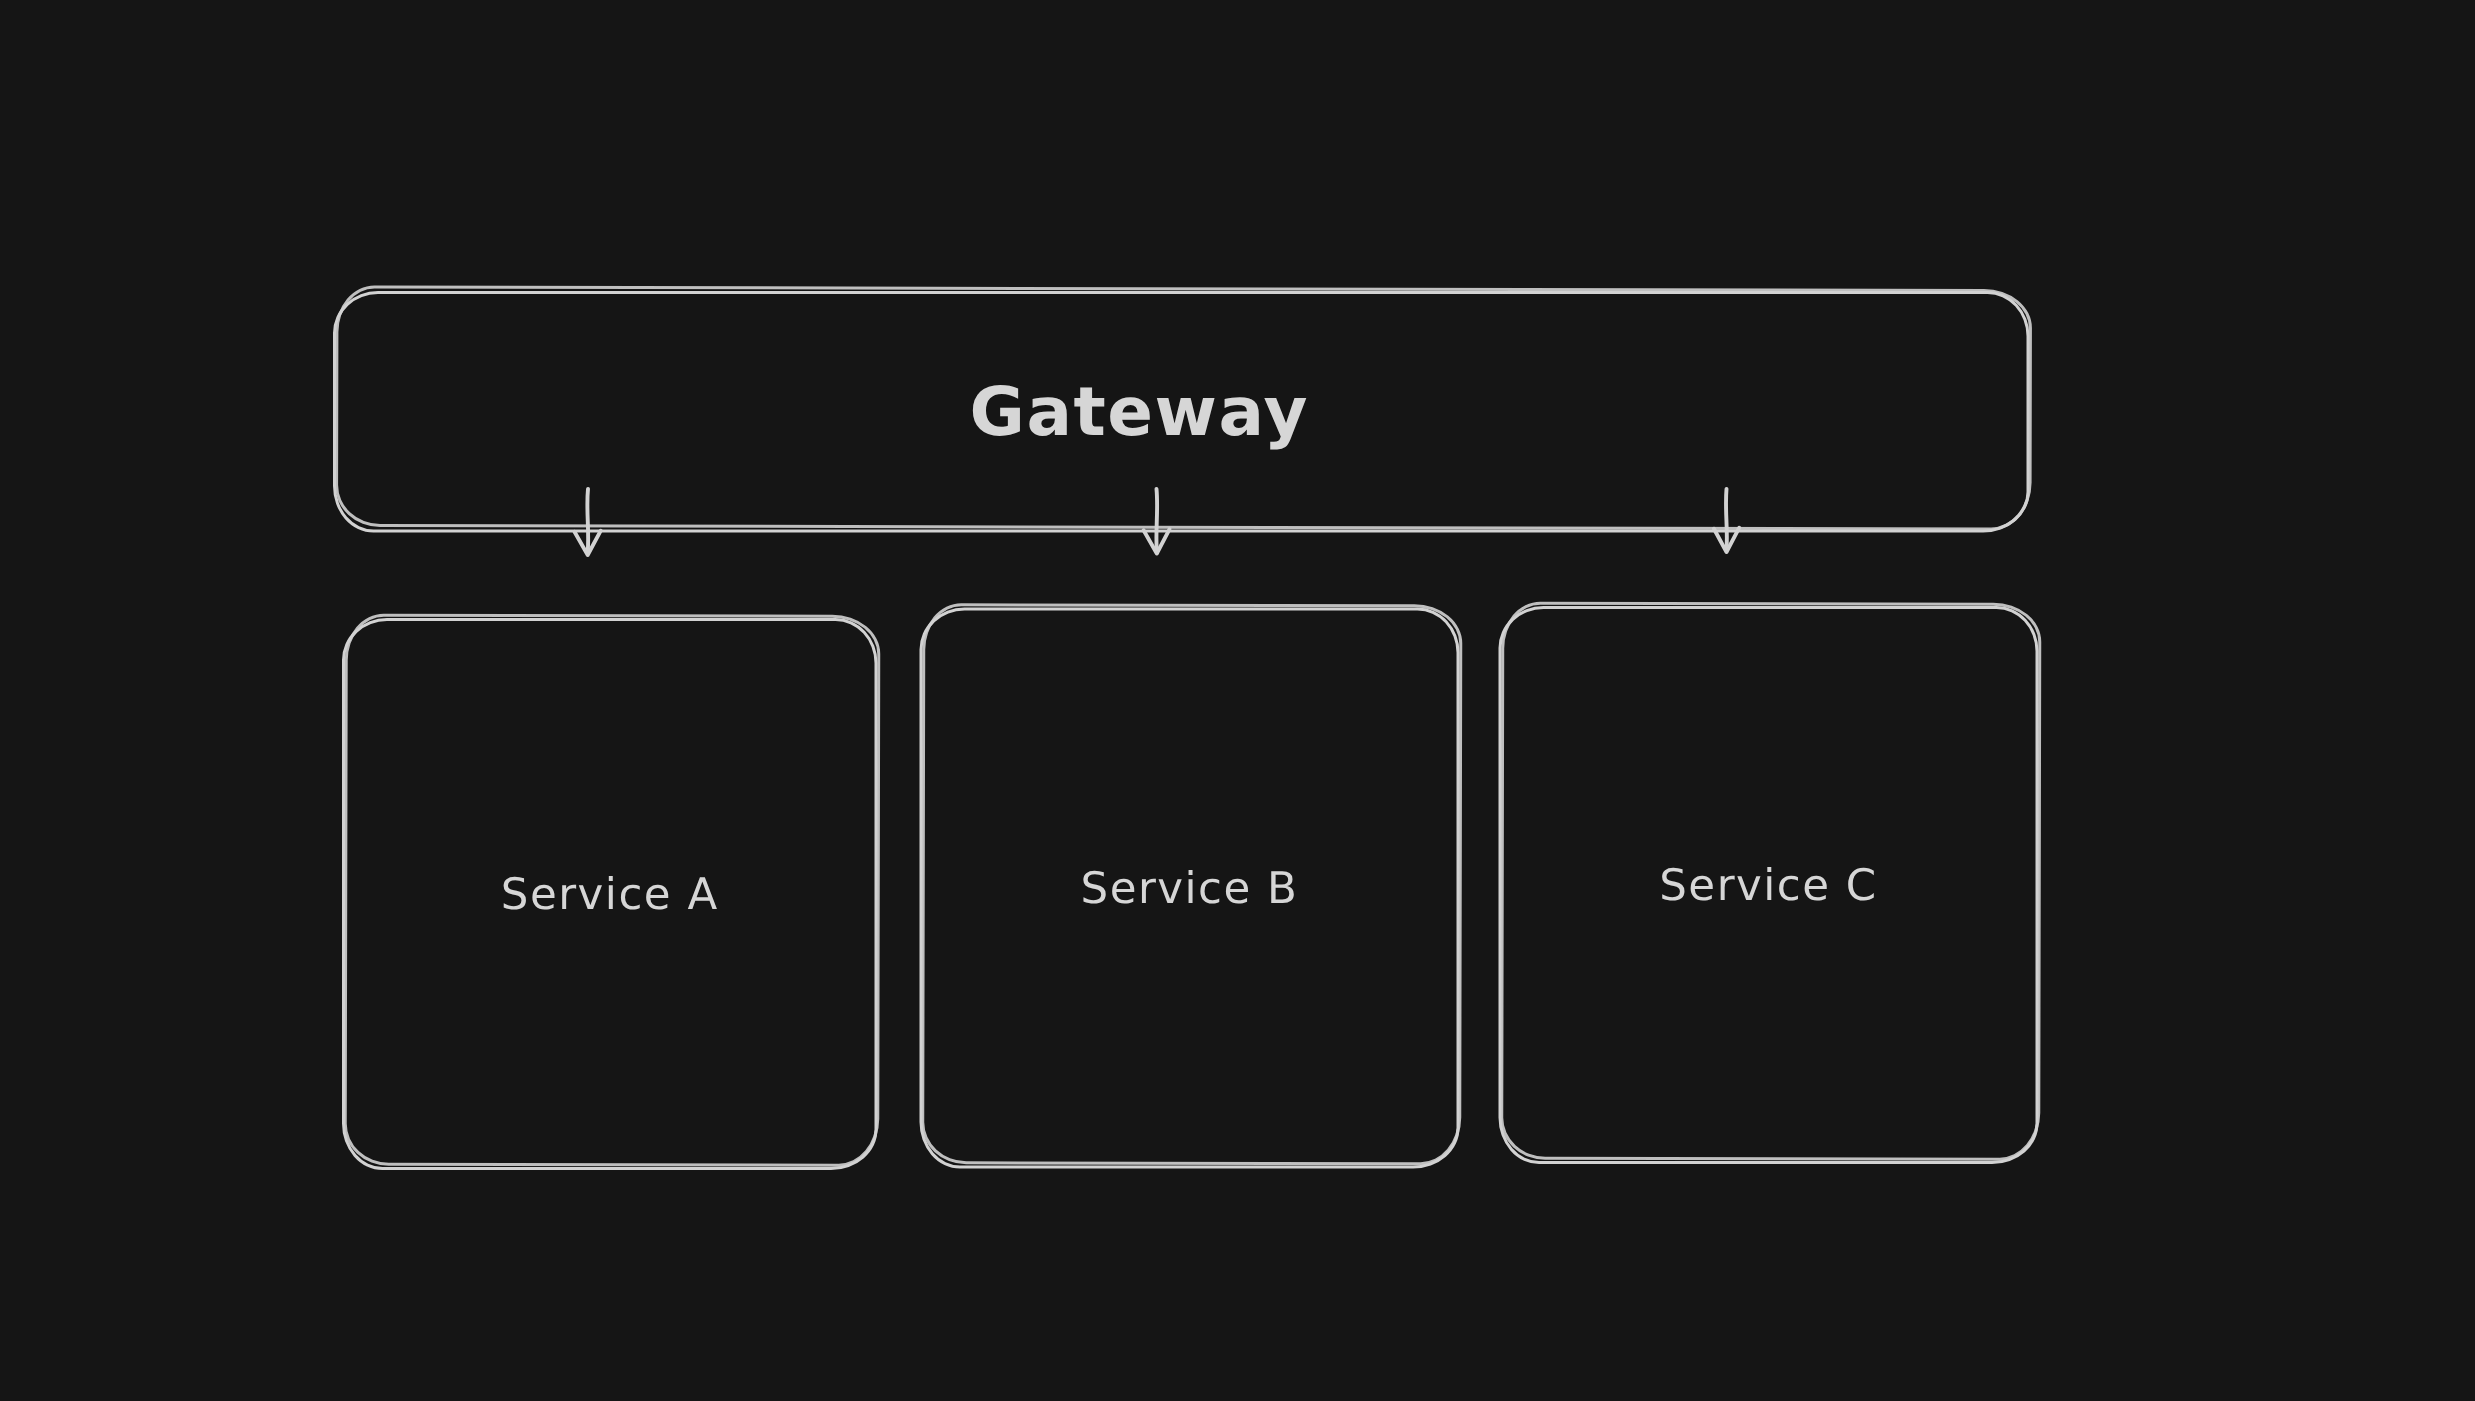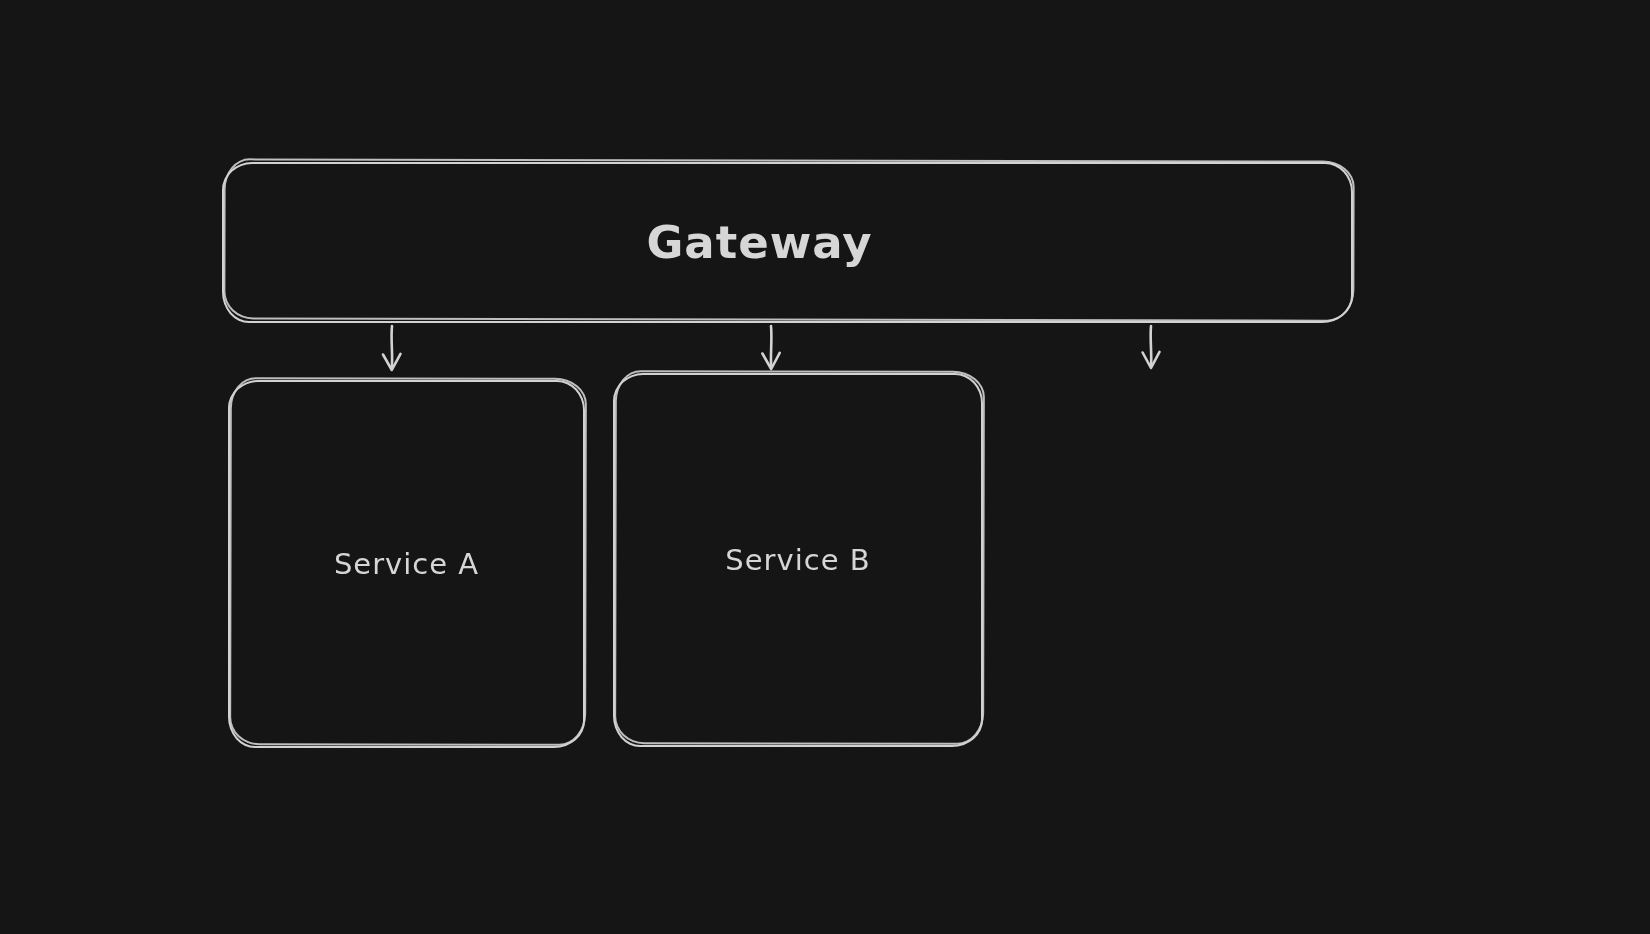--- a/index.html
+++ b/index.html
@@ -9,21 +9,21 @@
   }
   html,body{margin:0;padding:0;background:var(--bg);}
   .stage{
     position:relative;
     width:1650px;height:934px;
     background:var(--bg);
     overflow:hidden;
     font-family:"DejaVu Sans","Liberation Sans",sans-serif;
   }
   
-  .node{position:absolute;}
+  .node{position:absolute;margin-top:32px;}
   .node .s1,.node .s2{
     position:absolute;inset:0;
     border:2.4px solid var(--stroke);
     pointer-events:none;
   }
   .node .s1{border-radius:30px 28px 31px 27px / 28px 30px 27px 31px;}
   .node .s2{
     border-radius:26px 32px 27px 30px / 31px 26px 32px 28px;
     transform:translate(1.5px,-2.5px) rotate(0.12deg);
     opacity:.9;
@@ -32,21 +32,21 @@
     position:absolute;inset:0;
     display:flex;align-items:center;justify-content:center;
     color:var(--text);
     letter-spacing:1px;
     white-space:nowrap;
     user-select:none;
   }
   #node-gateway{left:222px;top:162px;width:1131px;height:161px;}
   #node-gateway .label{font-size:45px;font-weight:700;transform:translateX(-28px);}
   #node-service-a{left:228px;top:380px;width:357px;height:368px;}
-  #node-service-b{left:613px;top:373px;width:360px;height:374px;padding-left:10px;}
+  #node-service-b{left:613px;top:373px;width:360px;height:374px;}
   #node-service-c{left:999px;top:372px;width:360px;height:372px;}
   .service .label{font-size:29px;}
   
   .edges{position:absolute;left:0;top:0;width:1650px;height:934px;}
   .edges path{
     stroke:var(--stroke);
     stroke-width:2.6;
     fill:none;
     stroke-linecap:round;
     stroke-linejoin:round;
@@ -83,14 +83,19 @@
     <div class="s2"></div>
     <div class="label">Service A</div>
   </div>
 
   <div class="node service" id="node-service-b">
     <div class="s1"></div>
     <div class="s2"></div>
     <div class="label">Service B</div>
   </div>
 
+  <div class="node service" id="node-service-c">
+    <div class="s1"></div>
+    <div class="s2"></div>
+    <div class="label">Service C</div>
+  </div>
 
 </div>
 
 </body></html>

